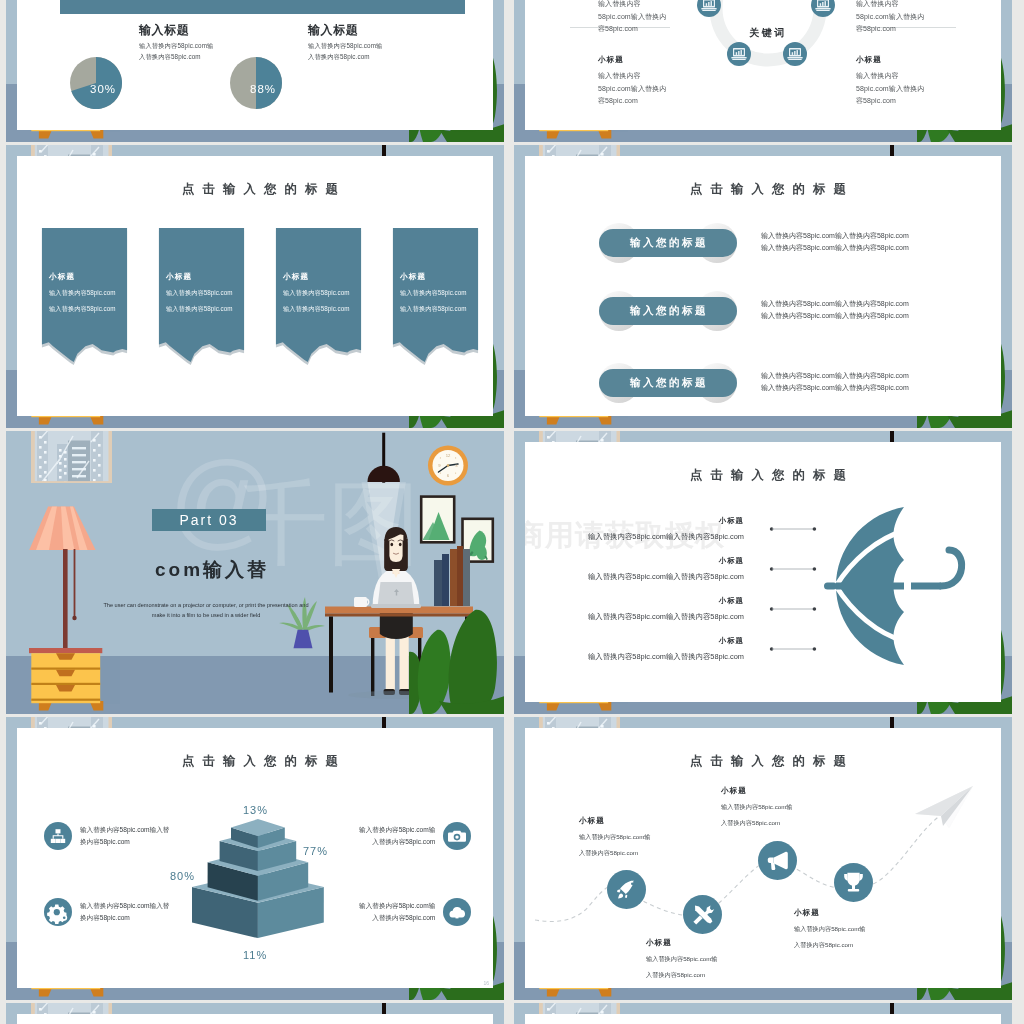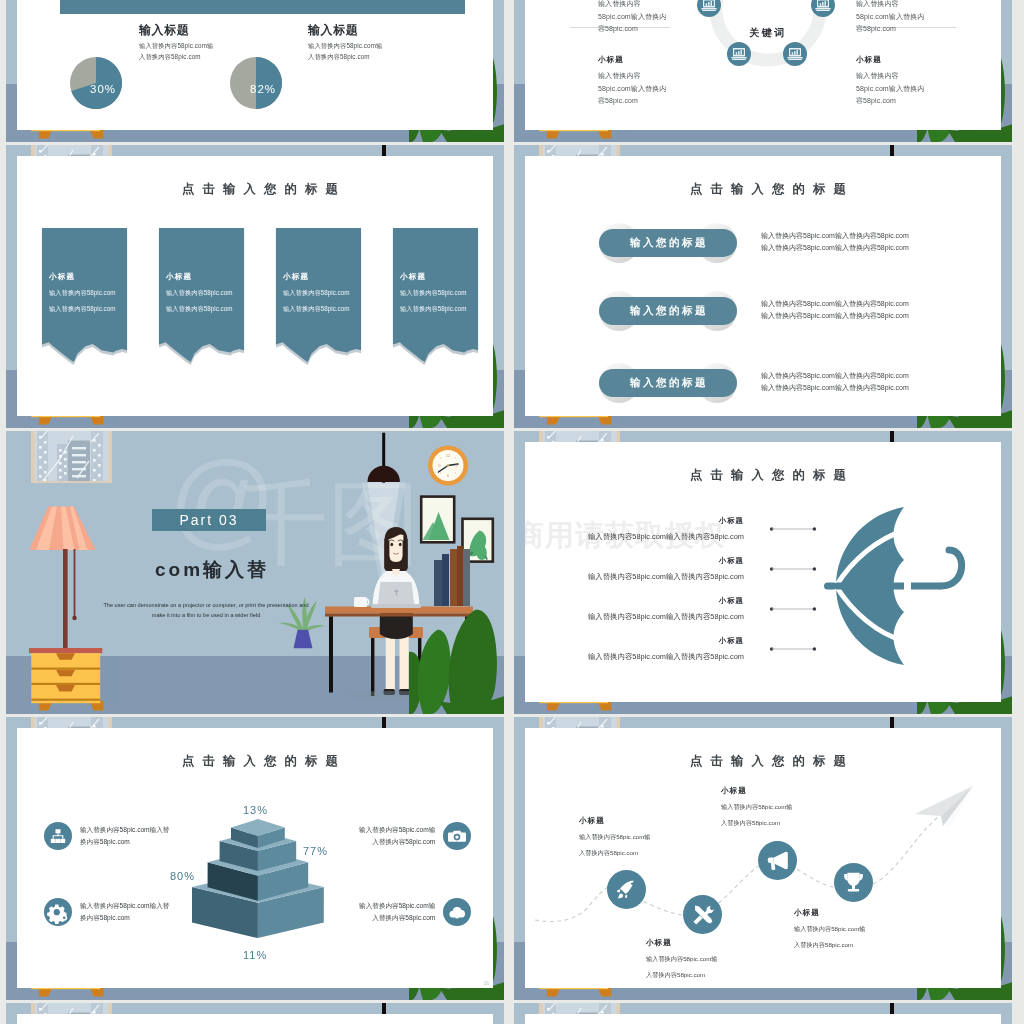--- a/index.html
+++ b/index.html
@@ -216,21 +216,21 @@
     </div>
     <svg class="pie" style="left:53px;top:187px" width="52" height="52" viewBox="0 0 100 100">
       <circle cx="50" cy="50" r="50" fill="#a5a89e"></circle>
       <path d="M50 50 L50 0 A50 50 0 1 1 2.45 65.45 Z" fill="#4d8298"></path>
     </svg>
     <div class="pieval" style="left:53px;top:213px;width:66px">30%</div>
     <svg class="pie" style="left:213px;top:187px" width="52" height="52" viewBox="0 0 100 100">
       <circle cx="50" cy="50" r="50" fill="#a5a89e"></circle>
       <path d="M50 50 L50 0 A50 50 0 0 1 50 100 Z" fill="#4d8298"></path>
     </svg>
-    <div class="pieval" style="left:213px;top:213px;width:66px">82%</div>
+    <div class="pieval" style="left:213px;top:213px;width:66px">88%</div>
   </div>
 </div>
 
 <div class="slide r0 c2">
   <div class="bg">
     <div class="bgfloor"></div>
 
     <svg width="95" height="66" style="position:absolute;left:22.8px;top:216.8px">
           <use href="#dresDeco"></use>
         </svg>

